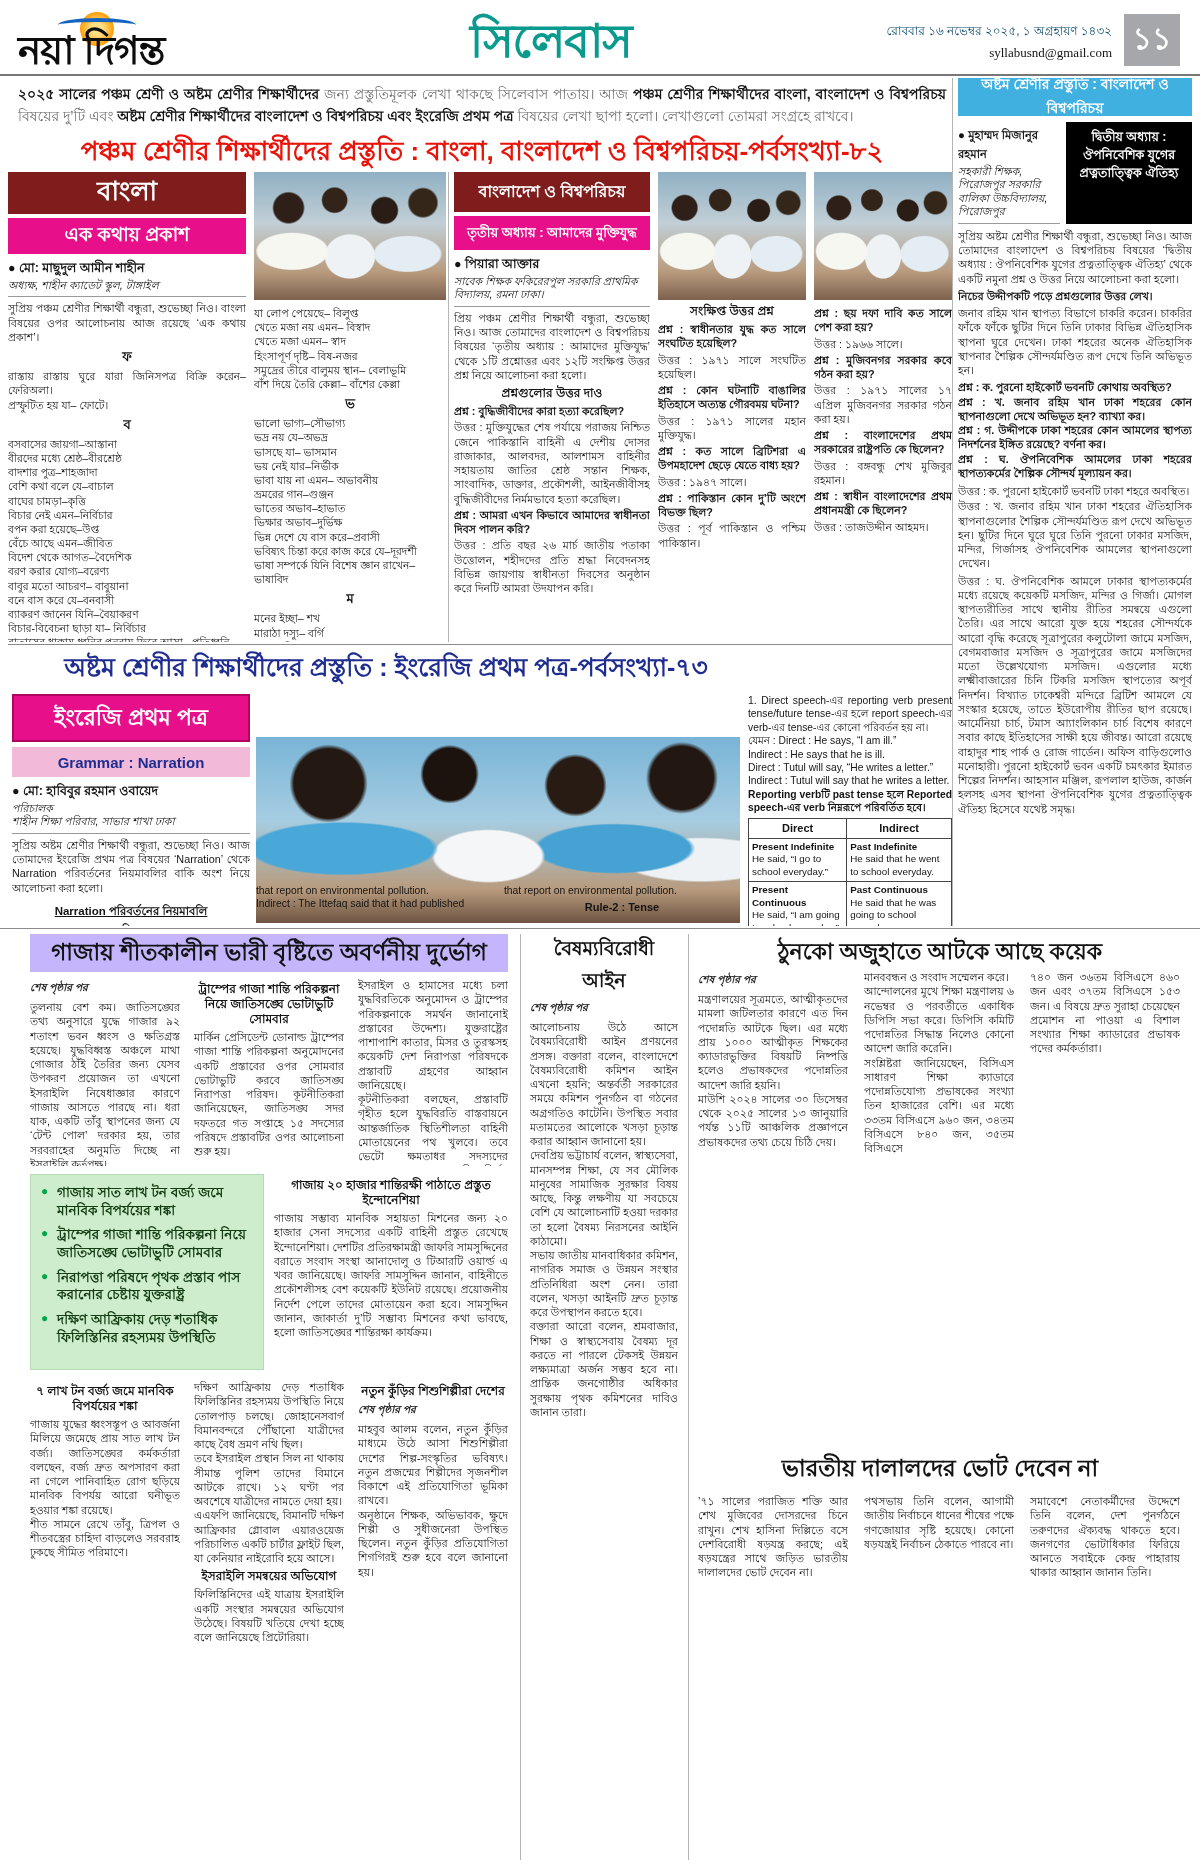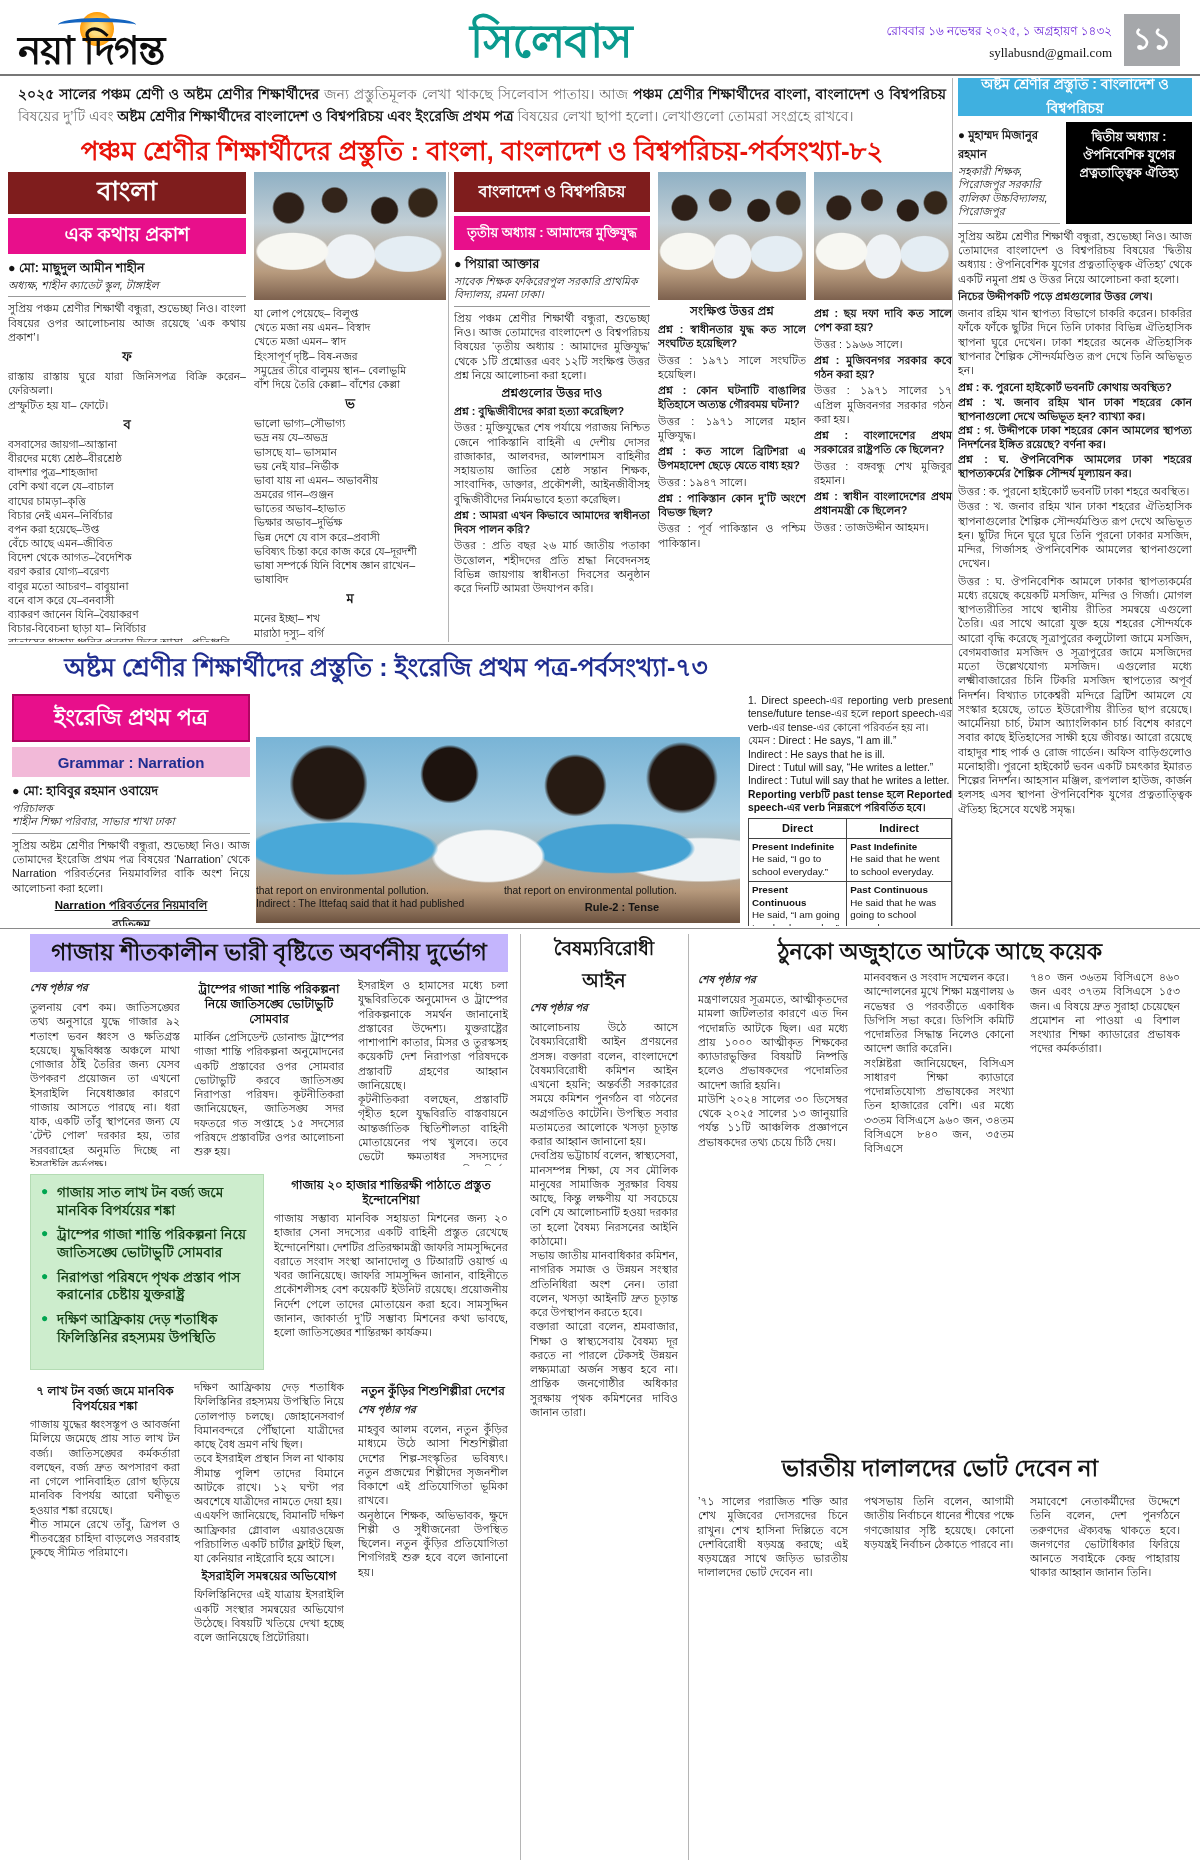--- a/index.html
+++ b/index.html
@@ -63,21 +63,21 @@
 <body>
 
 <div class="abs" style="left:0;top:0;width:1200px;height:76px">
   <div class="abs" style="left:18px;top:10px;width:230px;height:56px">
     <span class="abs" style="left:62px;top:2px;width:34px;height:34px;border-radius:50%;background:radial-gradient(circle,#ffe082 25%,#ff9800 72%,#f57c00 100%)"></span>
     <span class="abs" style="left:40px;top:8px;width:78px;height:10px;border-top:4px solid #1565c0;border-radius:50%"></span>
     <span class="abs" style="left:0;top:10px;font-size:39px;font-weight:800;letter-spacing:-1px;color:#0d0d0d;z-index:2">নয়া দিগন্ত</span>
   </div>
   <div class="abs" style="left:470px;top:6px;width:280px;font-size:46px;font-weight:800;color:#0a9a8e;letter-spacing:-1px">সিলেবাস</div>
   <div class="abs" style="right:88px;top:22px;text-align:right">
-    <div style="font-size:12px;color:#6d28d9">রোববার ১৬ নভেম্বর ২০২৫, ১ অগ্রহায়ণ ১৪৩২</div>
+    <div style="font-size:12px;color:#0c4a6e">রোববার ১৬ নভেম্বর ২০২৫, ১ অগ্রহায়ণ ১৪৩২</div>
     <div style="font-size:13px;color:#111;font-family:'Liberation Serif',serif;margin-top:3px">syllabusnd@gmail.com</div>
   </div>
   <div class="abs" style="right:20px;top:14px;width:56px;height:52px;background:#a5a7aa;color:#fff;font-size:30px;font-weight:bold;
               display:flex;align-items:center;justify-content:center">১১</div>
   <div class="abs rule-h" style="left:0;top:74px;width:1200px;height:2px;background:#777"></div>
 </div>
 
 <div class="abs" style="left:18px;top:84px;width:928px;font-size:14px;line-height:1.55;text-align:justify">
   <span class="b">২০২৫ সালের পঞ্চম শ্রেণী ও অষ্টম শ্রেণীর শিক্ষার্থীদের</span><span style="color:#6d6d6d"> জন্য প্রস্তুতিমূলক লেখা থাকছে সিলেবাস পাতায়। আজ </span><span class="b">পঞ্চম শ্রেণীর শিক্ষার্থীদের বাংলা, বাংলাদেশ ও বিশ্বপরিচয়</span><span style="color:#6d6d6d"> বিষয়ের দু’টি এবং </span><span class="b">অষ্টম শ্রেণীর শিক্ষার্থীদের বাংলাদেশ ও বিশ্বপরিচয় এবং ইংরেজি প্রথম পত্র</span><span style="color:#6d6d6d"> বিষয়ের লেখা ছাপা হলো। লেখাগুলো তোমরা সংগ্রহে রাখবে।</span>
 </div>
@@ -227,21 +227,21 @@
 
   <div class="abs ovh" style="left:4px;top:46px;width:238px;height:232px">
     <div class="bar-mag" style="height:44px;font-size:22px;border:2px solid #b00662">ইংরেজি প্রথম পত্র</div>
     <div style="height:30px;background:#f2b9d8;color:#1f2d90;display:flex;align-items:center;justify-content:center;font-weight:bold;font-size:15px;margin-top:5px">Grammar : Narration</div>
     <div class="byline">
       <div class="nm">● মো: হাবিবুর রহমান ওবায়েদ</div>
       <div class="rl">পরিচালক</div>
       <div class="rl">শাহীন শিক্ষা পরিবার, সাভার শাখা ঢাকা</div>
     </div>
     <div class="body-txt" style="margin-top:4px">সুপ্রিয় অষ্টম শ্রেণীর শিক্ষার্থী বন্ধুরা, শুভেচ্ছা নিও। আজ তোমাদের ইংরেজি প্রথম পত্র বিষয়ের ‘Narration’ থেকে Narration পরিবর্তনের নিয়মাবলির বাকি অংশ নিয়ে আলোচনা করা হলো।</div>
-    <div class="ctr b u" style="font-size:11.5px;margin-top:2px">Narration পরিবর্তনের নিয়মাবলি</div>
+    <div class="ctr b u" style="font-size:11.5px;margin-top:8px">Narration পরিবর্তনের নিয়মাবলি</div>
     <div class="ctr b u" style="font-size:11.5px">ব্যতিক্রম</div>
 
   </div>
 
   <div class="abs photo blue" style="left:248px;top:46px;width:484px;height:186px"></div>
   <div class="abs" style="left:248px;top:236px;width:484px;display:flex;gap:12px">
     <div class="pre" style="flex:1;font-size:10.3px;line-height:1.3">that report on environmental pollution.
 Indirect : The Ittefaq said that it had published</div>
     <div style="flex:1;font-size:10.3px;line-height:1.3">
       <span class="pre">that report on environmental pollution.</span>

